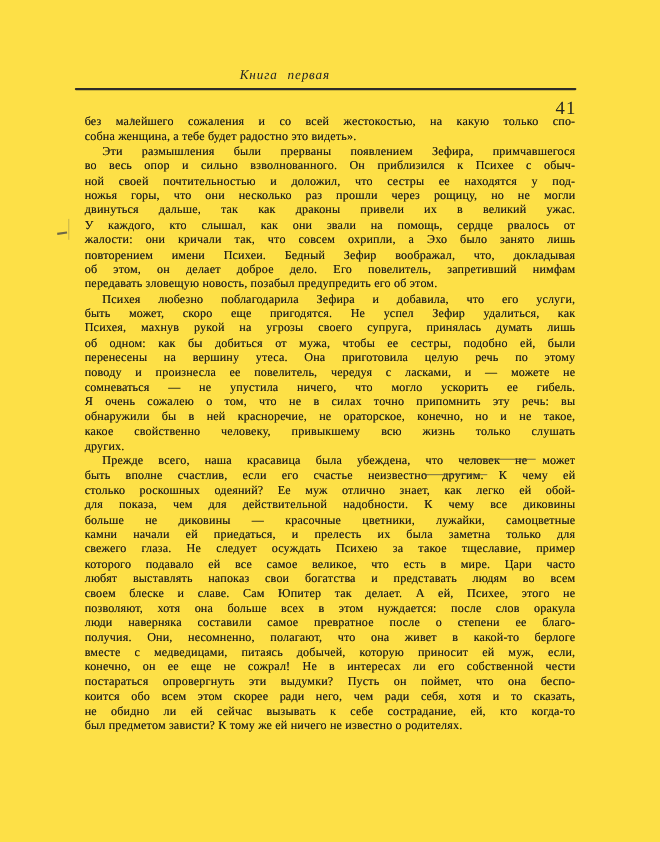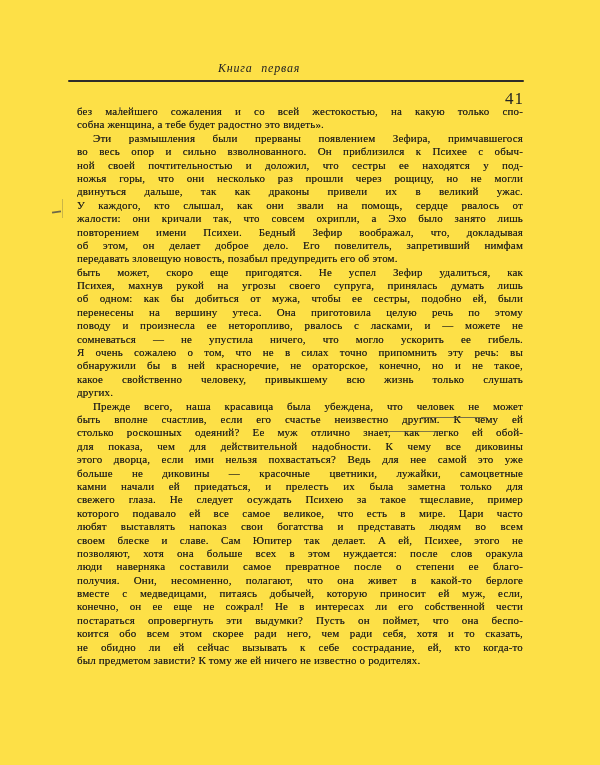--- a/index.html
+++ b/index.html
@@ -125,37 +125,37 @@
         <div class="line">ной своей почтительностью и доложил, что сестры ее находятся у под-</div>
         <div class="line">ножья горы, что они несколько раз прошли через рощицу, но не могли</div>
         <div class="line">двинуться дальше, так как драконы привели их в великий ужас.</div>
         <div class="line">У каждого, кто слышал, как они звали на помощь, сердце рвалось от</div>
         <div class="line">жалости: они кричали так, что совсем охрипли, а Эхо было занято лишь</div>
         <div class="line">повторением имени Психеи. Бедный Зефир воображал, что, докладывая</div>
         <div class="line">об этом, он делает доброе дело. Его повелитель, запретивший нимфам</div>
         <div class="line last">передавать зловещую новость, позабыл предупредить его об этом.</div>
       </div>
       <div class="paragraph">
+        <div class="line indent">Психея любезно поблагодарила Зефира и добавила, что его услуги,</div>
         <div class="line">быть может, скоро еще пригодятся. Не успел Зефир удалиться, как</div>
         <div class="line">Психея, махнув рукой на угрозы своего супруга, принялась думать лишь</div>
         <div class="line">об одном: как бы добиться от мужа, чтобы ее сестры, подобно ей, были</div>
         <div class="line">перенесены на вершину утеса. Она приготовила целую речь по этому</div>
-        <div class="line">поводу и произнесла ее неторопливо, рвалось с ласками, и — можете не</div>
+        <div class="line">поводу и произнесла ее повелитель, чередуя с ласками, и — можете не</div>
         <div class="line">сомневаться — не упустила ничего, что могло ускорить ее гибель.</div>
         <div class="line">Я очень сожалею о том, что не в силах точно припомнить эту речь: вы</div>
         <div class="line">обнаружили бы в ней красноречие, не ораторское, конечно, но и не такое,</div>
         <div class="line">какое свойственно человеку, привыкшему всю жизнь только слушать</div>
         <div class="line last">других.</div>
       </div>
       <div class="paragraph">
         <div class="line indent">Прежде всего, наша красавица была убеждена, что человек не может</div>
         <div class="line">быть вполне счастлив, если его счастье неизвестно другим. К чему ей</div>
         <div class="line">столько роскошных одеяний? Ее муж отлично знает, как легко ей обой-</div>
         <div class="line">для показа, чем для действительной надобности. К чему все диковины</div>
-        <div class="line">этого дворца, если ими нельзя похвастаться? Ведь для нее самой это уже</div>
         <div class="line">больше не диковины — красочные цветники, лужайки, самоцветные</div>
         <div class="line">камни начали ей приедаться, и прелесть их была заметна только для</div>
         <div class="line">свежего глаза. Не следует осуждать Психею за такое тщеславие, пример</div>
         <div class="line">которого подавало ей все самое великое, что есть в мире. Цари часто</div>
         <div class="line">любят выставлять напоказ свои богатства и представать людям во всем</div>
         <div class="line">своем блеске и славе. Сам Юпитер так делает. А ей, Психее, этого не</div>
         <div class="line">позволяют, хотя она больше всех в этом нуждается: после слов оракула</div>
         <div class="line">люди наверняка составили самое превратное после о степени ее благо-</div>
         <div class="line">получия. Они, несомненно, полагают, что она живет в какой-то берлоге</div>
         <div class="line">вместе с медведицами, питаясь добычей, которую приносит ей муж, если,</div>

